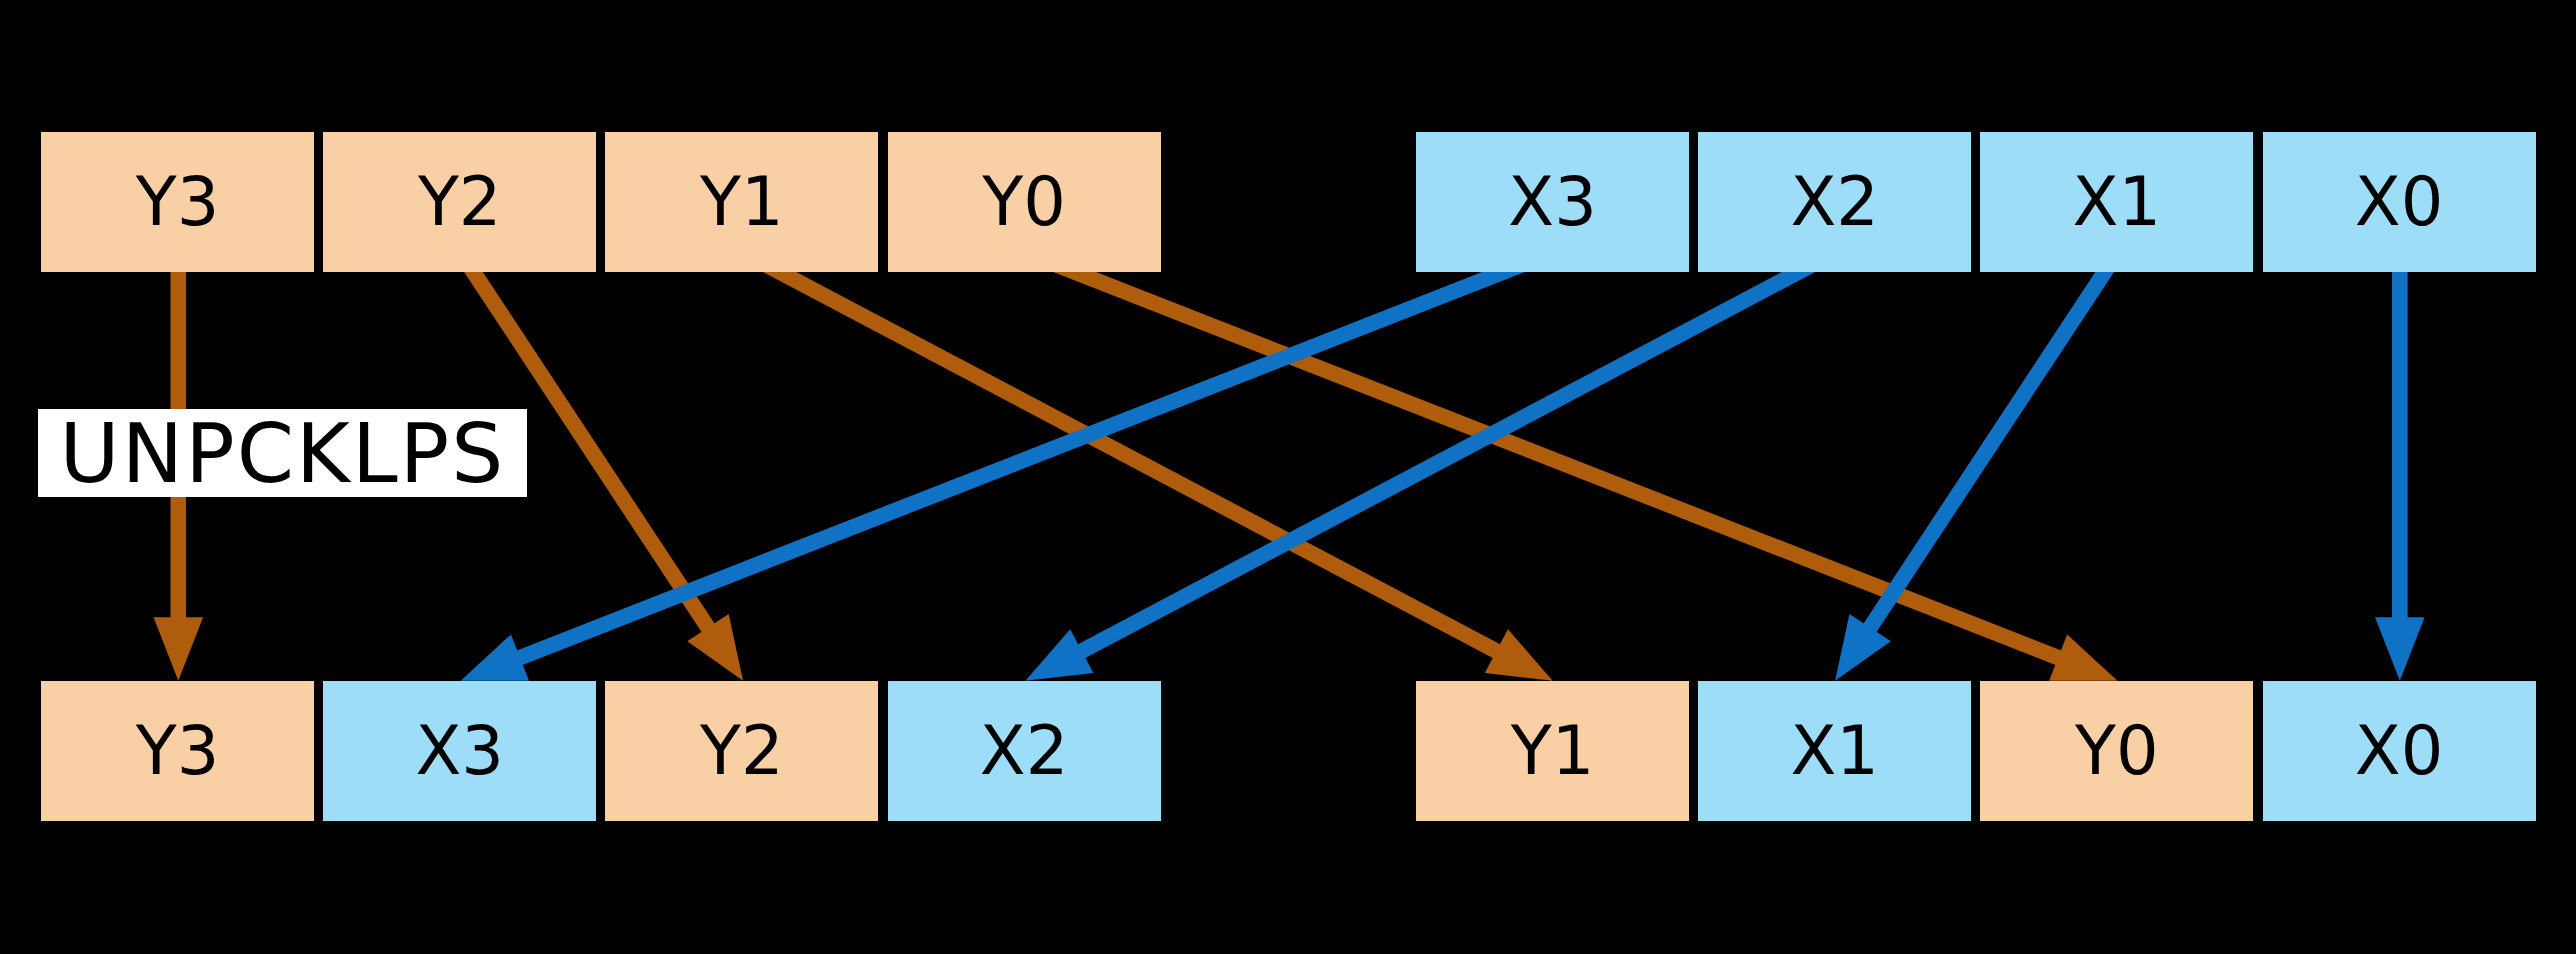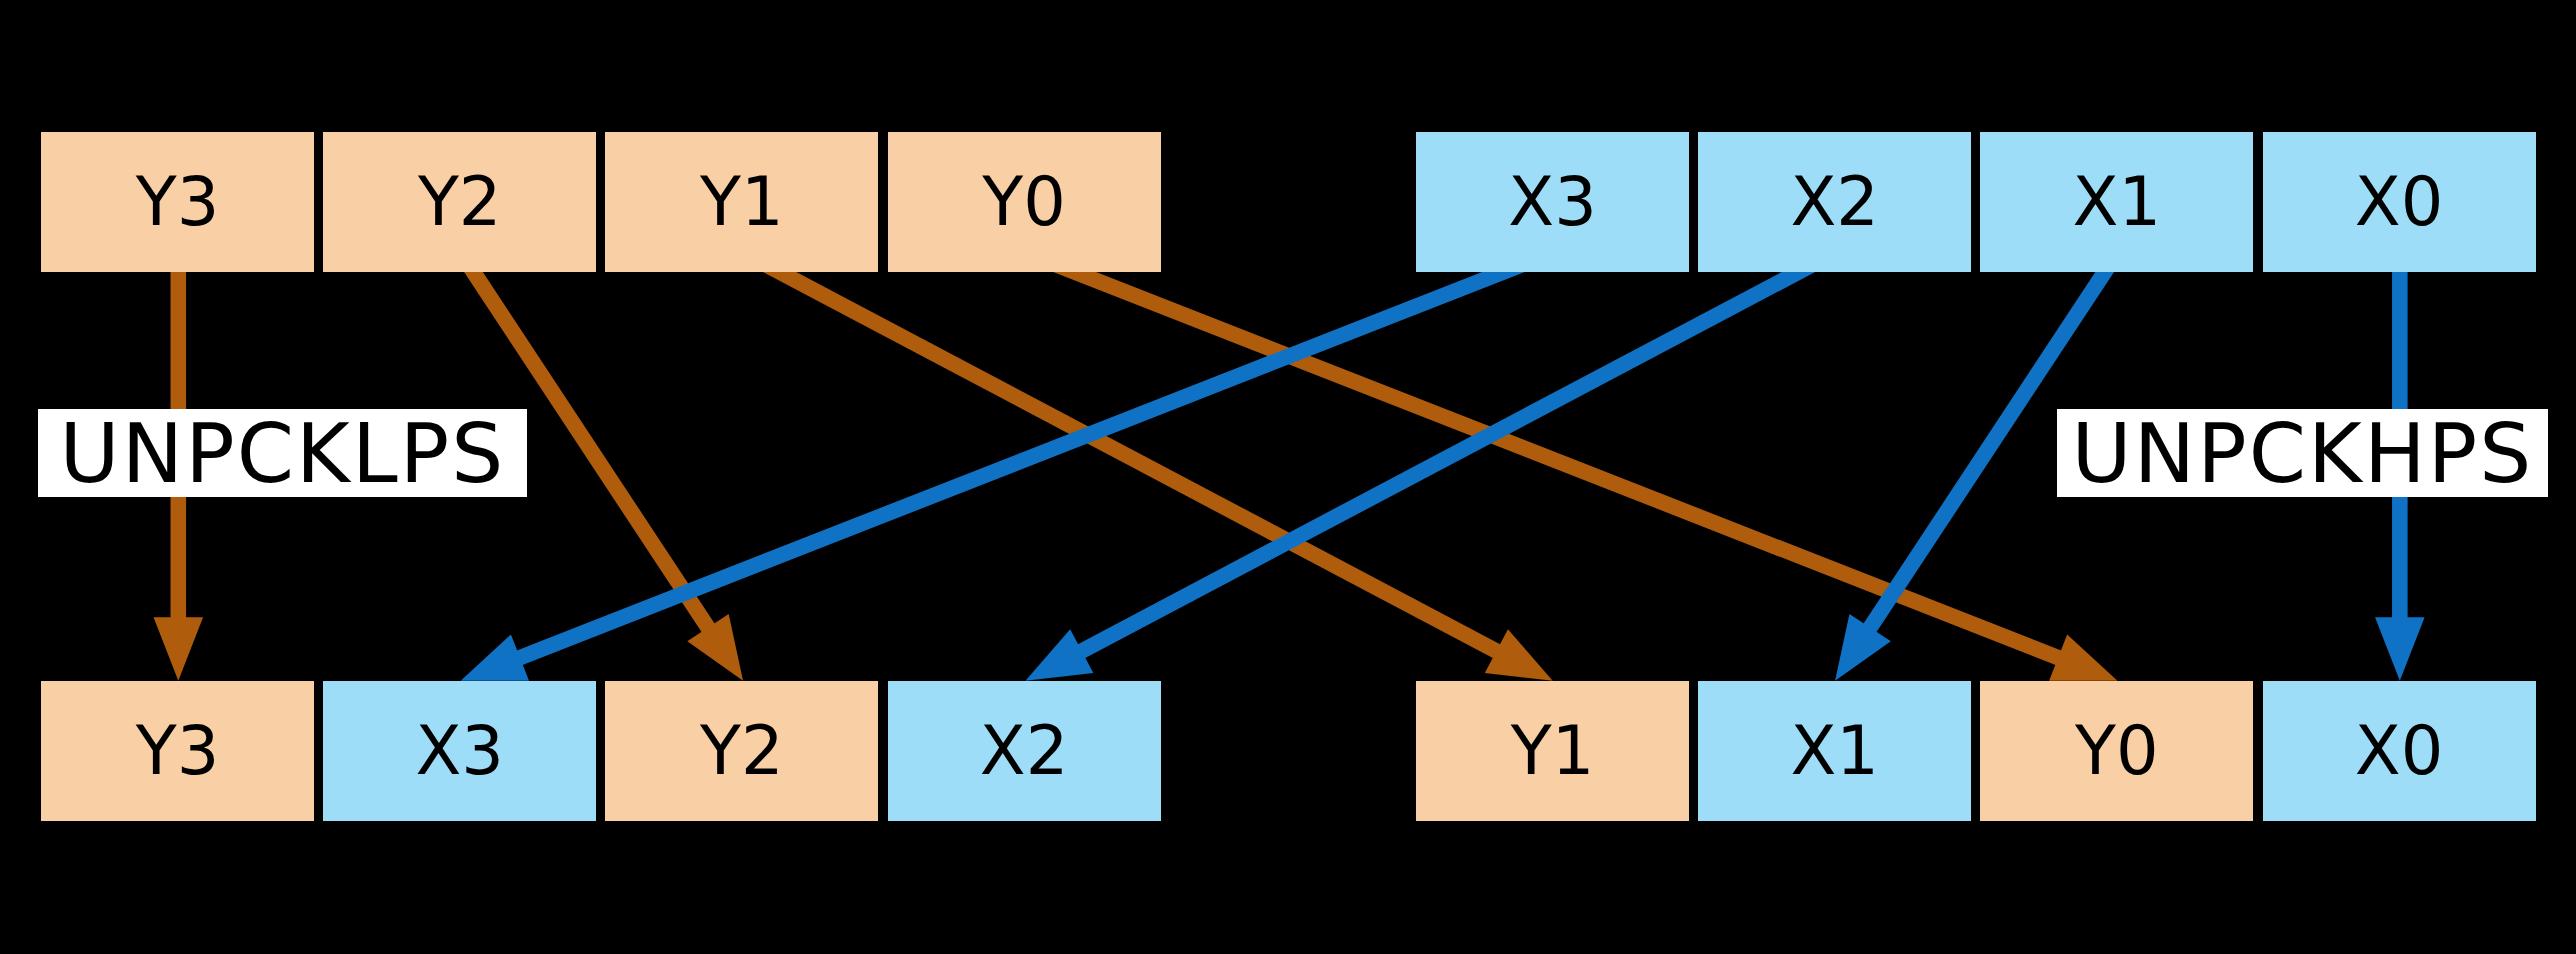--- a/index.html
+++ b/index.html
@@ -118,16 +118,15 @@
 
   <div class="register-row" id="row-bottom_right" style="left:1416px; top:681px;">
       <div class="register-cell" style="background: rgb(249, 207, 165);">Y1</div>
       <div class="register-cell" style="background: rgb(158, 221, 247);">X1</div>
       <div class="register-cell" style="background: rgb(249, 207, 165);">Y0</div>
       <div class="register-cell" style="background: rgb(158, 221, 247);">X0</div>
     </div>
 
   <div class="instruction-label" id="label-unpcklps">UNPCKLPS</div>
 
-  <div class="instruction-label" id="label-unpckhps">UNPCKHPS</div>
 
 </div>
 
 
 </body></html>

